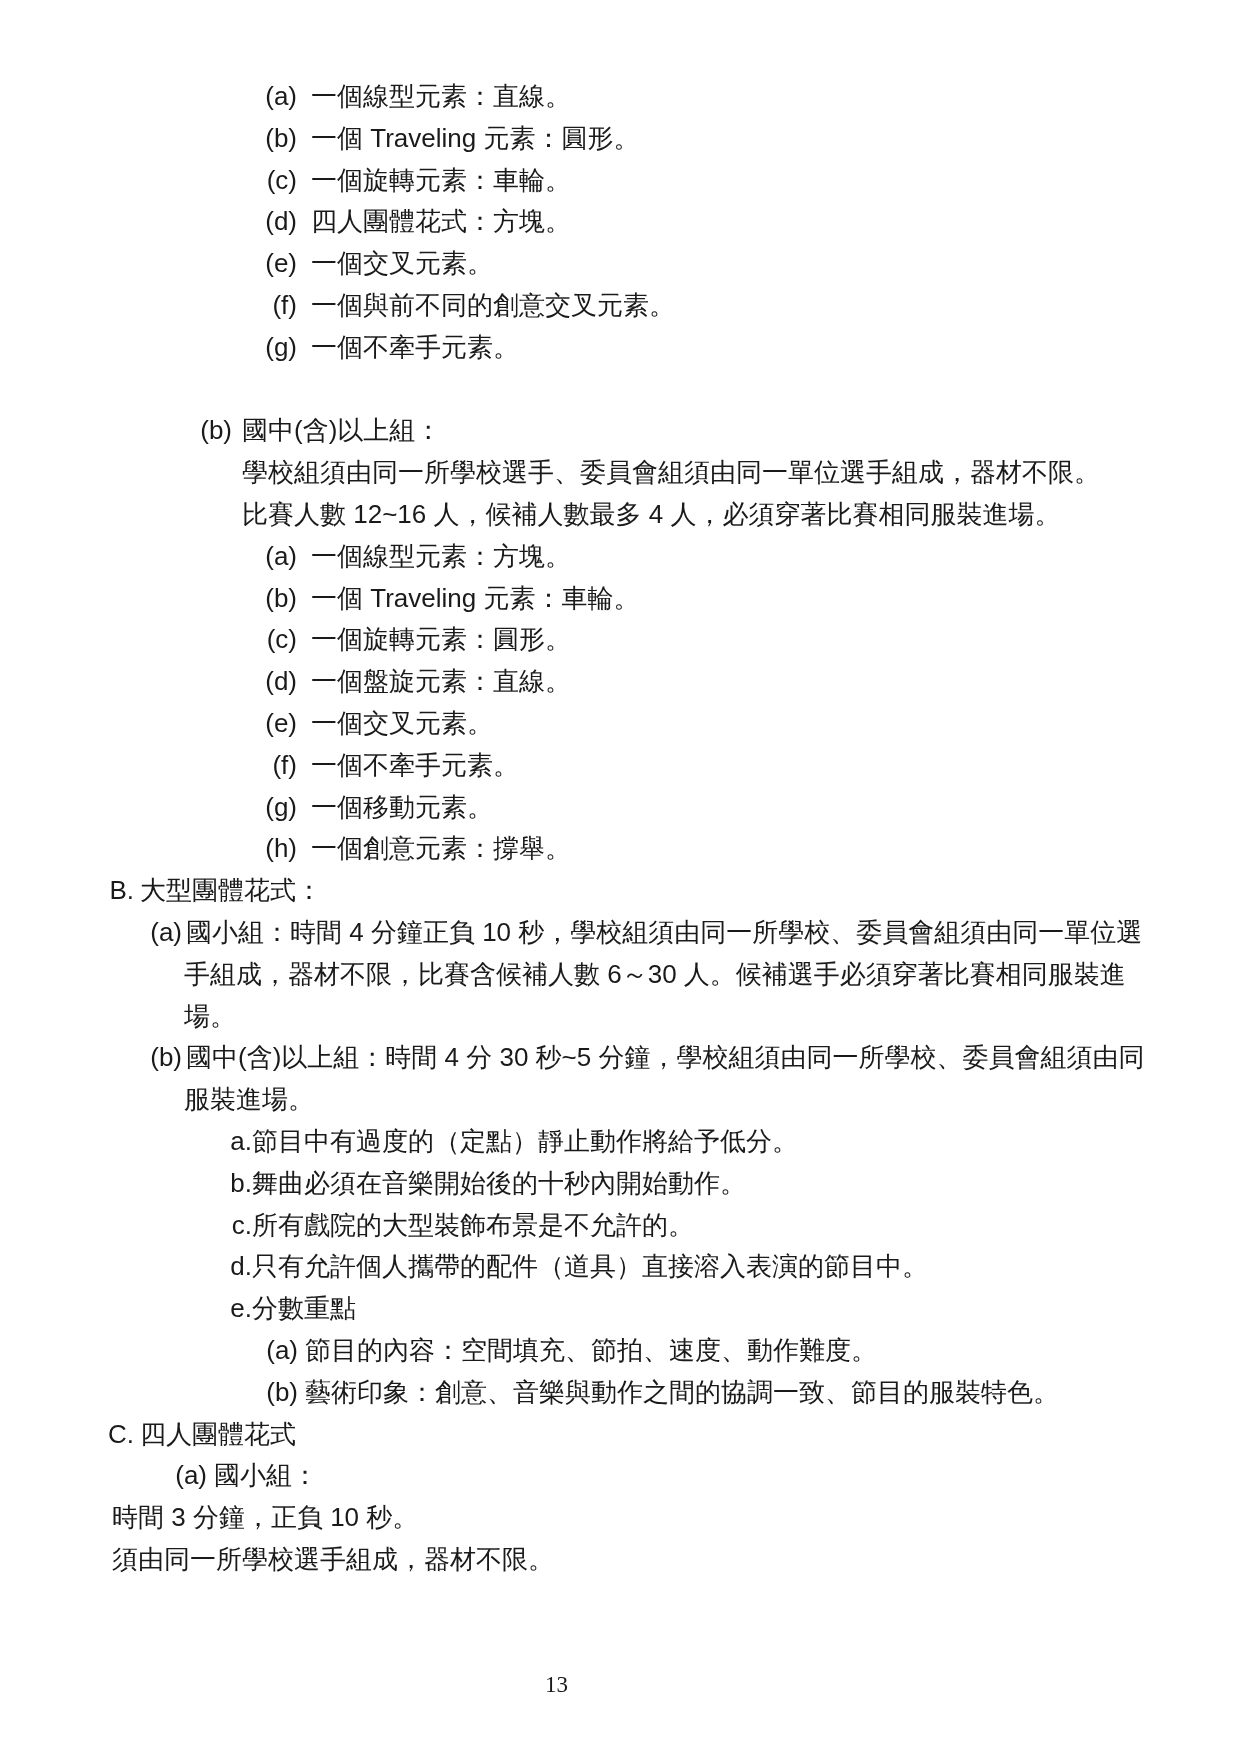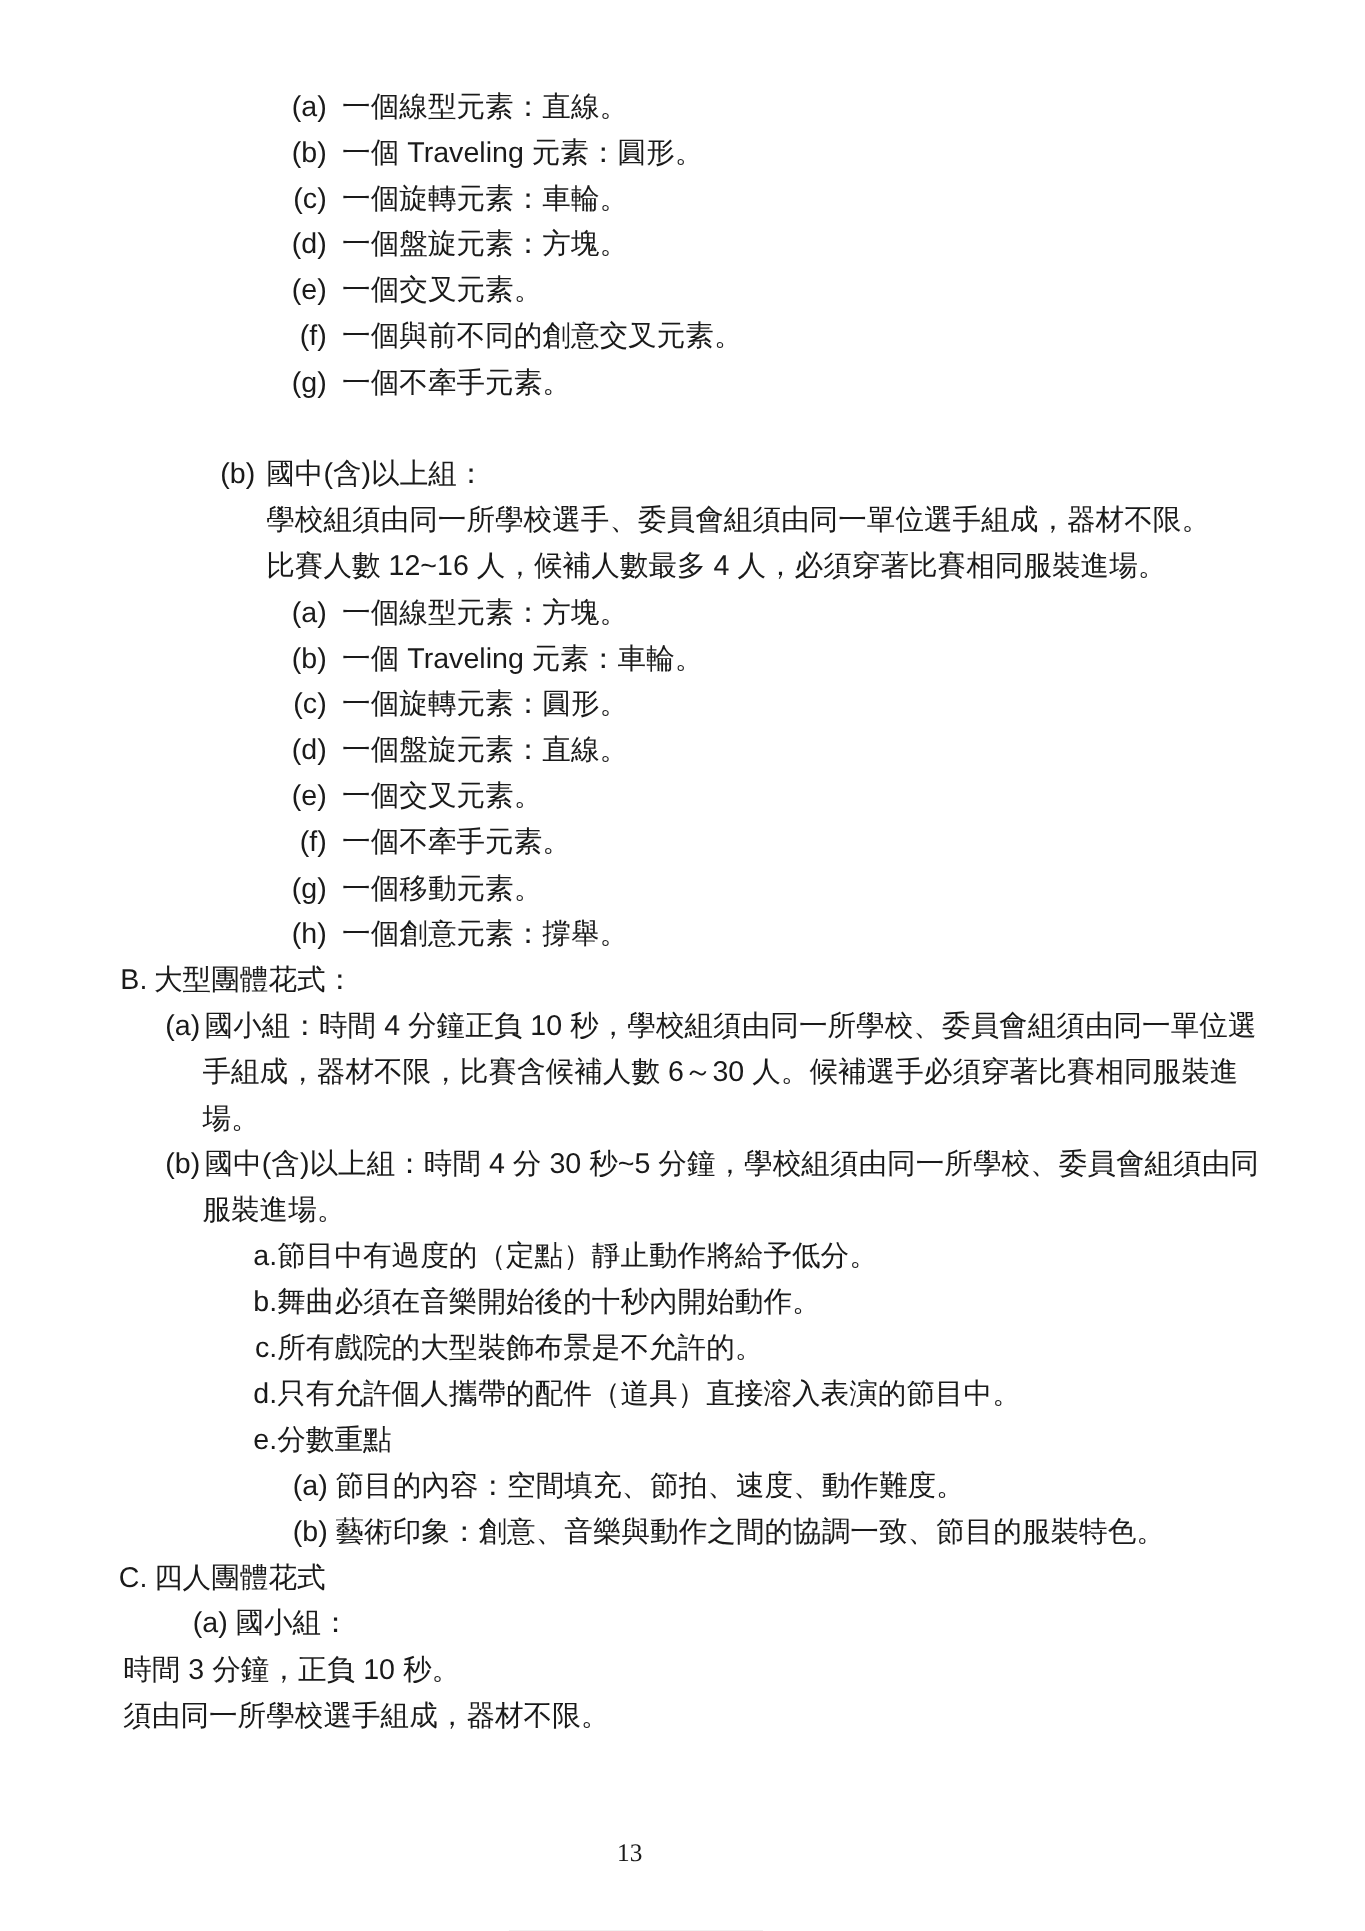--- a/index.html
+++ b/index.html
@@ -44,21 +44,21 @@
   
   .l-score .lbl { flex-basis:298px; }
   .l-score .txt { margin-left:7px; }
 
   
   .l-Citem .lbl { flex-basis:207px; }
   .l-Citem .txt { margin-left:7px; }
   .l-Cpara { padding-left:112px; }
 
   .page-number {
-    position:absolute; top:1672px; left:561px;
+    position:absolute; top:1672px; left:545px;
     font-family:"Liberation Serif","DejaVu Serif",serif;
     font-size:23px; line-height:26px;
   }
 </style>
 </head>
 <body>
 
 <div class="page">
   <div class="flow">
 
@@ -69,21 +69,21 @@
     <div class="line l-list3">
       <span class="lbl">(b)</span>
       <span class="txt">一個 Traveling 元素：圓形。</span>
     </div>
     <div class="line l-list3">
       <span class="lbl">(c)</span>
       <span class="txt">一個旋轉元素：車輪。</span>
     </div>
     <div class="line l-list3">
       <span class="lbl">(d)</span>
-      <span class="txt">一個盤旋元素：方塊。</span>
+      <span class="txt">四人團體花式：方塊。</span>
     </div>
     <div class="line l-list3">
       <span class="lbl">(e)</span>
       <span class="txt">一個交叉元素。</span>
     </div>
     <div class="line l-list3">
       <span class="lbl">(f)</span>
       <span class="txt">一個與前不同的創意交叉元素。</span>
     </div>
     <div class="line l-list3">

